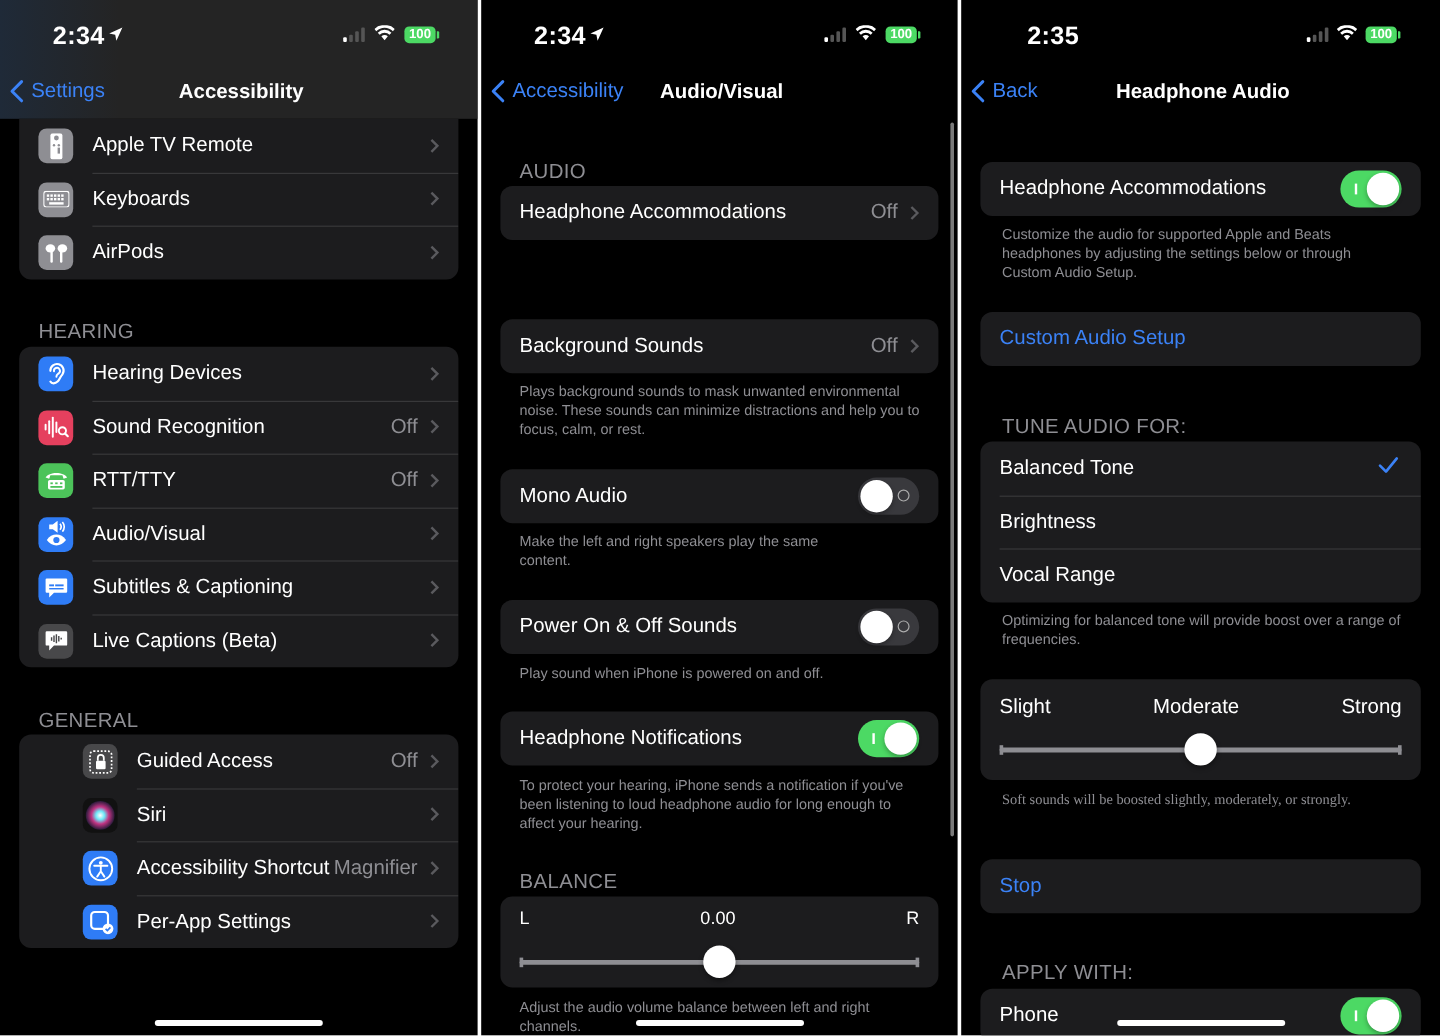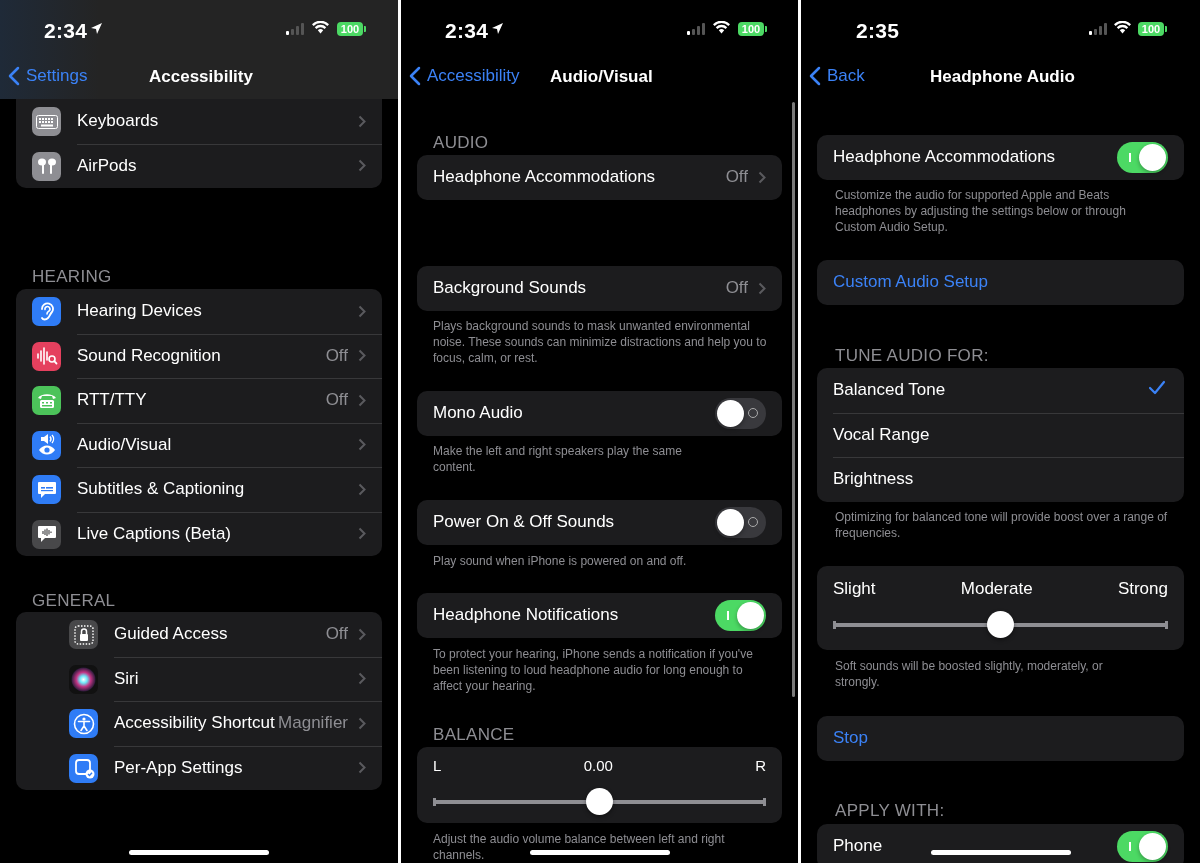--- a/index.html
+++ b/index.html
@@ -88,20 +88,35 @@
     <div class="back">
       <svg viewBox="0 0 12 20">
           <path d="M10 2 L2 10 L10 18" stroke="#3b82f6" stroke-width="2.5" fill="none" stroke-linecap="round" stroke-linejoin="round"></path>
         </svg>
       <span>Settings</span>
     </div>
     <div class="nav-title" style="left:149px;">Accessibility</div>
   </div>
 
   <div class="group" style="top:99px;border-radius:0 0 10px 10px;">
+    <div class="row icon-row">
+      <span class="ico" style="background:#8e8e93;">
+          <svg width="12" height="22" viewBox="0 0 12 22">
+            <rect x="1" y="0" width="10" height="22" rx="2" fill="#fff"></rect>
+            <circle cx="6" cy="4" r="2" fill="#8e8e93"></circle>
+            <circle cx="4" cy="10" r="1" fill="#8e8e93"></circle>
+            <circle cx="8" cy="10" r="1" fill="#8e8e93"></circle>
+            <rect x="7" y="12" width="2" height="5" fill="#8e8e93"></rect>
+          </svg>
+        </span>
+      <span class="label">Apple TV Remote</span>
+      <svg class="chev" viewBox="0 0 8 13">
+          <path d="M1.5 1.5 L6.5 6.5 L1.5 11.5" stroke="#5a5a5e" stroke-width="2" fill="none"></path>
+        </svg>
+    </div>
     <div class="row icon-row">
       <span class="ico" style="background:#8e8e93;">
           <svg width="22" height="14" viewBox="0 0 22 14">
             <rect x="0.5" y="0.5" width="21" height="13" rx="2" fill="none" stroke="#fff"></rect>
             <g fill="#fff">
               <rect x="3" y="3" width="2" height="2"></rect>
               <rect x="6" y="3" width="2" height="2"></rect>
               <rect x="9" y="3" width="2" height="2"></rect>
               <rect x="12" y="3" width="2" height="2"></rect>
               <rect x="15" y="3" width="2" height="2"></rect>
@@ -455,42 +470,42 @@
 
   <div class="section-h" style="top:346px;left:34px;">TUNE AUDIO FOR:</div>
   <div class="group" style="top:368px;">
     <div class="row plain">
       <span class="label">Balanced Tone</span>
       <svg class="check" width="18" height="16" viewBox="0 0 18 16">
           <path d="M2 8 L7 13 L16 2" stroke="#3b82f6" stroke-width="2.2" fill="none" stroke-linecap="round" stroke-linejoin="round"></path>
         </svg>
     </div>
     <div class="row plain">
+      <span class="label">Brightness</span>
+    </div>
+    <div class="row plain">
       <span class="label">Vocal Range</span>
-    </div>
-    <div class="row plain">
-      <span class="label">Brightness</span>
     </div>
   </div>
   <div class="foot" style="top:509px;left:34px;">Optimizing for balanced tone will provide boost over a range of frequencies.</div>
 
   <div class="slider-box" style="top:566px;height:84px;">
     <div class="slider-labels" style="top:13px;">
       <span>Slight</span>
       <span>Moderate</span>
       <span>Strong</span>
     </div>
     <div class="track" id="boost-track" style="top:57px;">
       <span class="cap-l"></span>
         <span class="cap-r"></span>
       <div class="thumb" id="boost-thumb" style="left: 50%;"></div>
     </div>
   </div>
   <div class="foot" style="top:658px;left:34px;">
-      <span style="display:block;width:310px;">Soft sounds will be boosted slightly, moderately, or strongly.</span>
+      <span style="display:block;width:310px;font-family:Liberation Serif, serif;">Soft sounds will be boosted slightly, moderately, or strongly.</span>
     </div>
 
   <div class="group" style="top:716px;">
     <div class="row plain">
       <span class="label blue-label">Stop</span>
     </div>
   </div>
 
   <div class="section-h" style="top:801px;left:34px;">APPLY WITH:</div>
   <div class="group" style="top:824px;">

